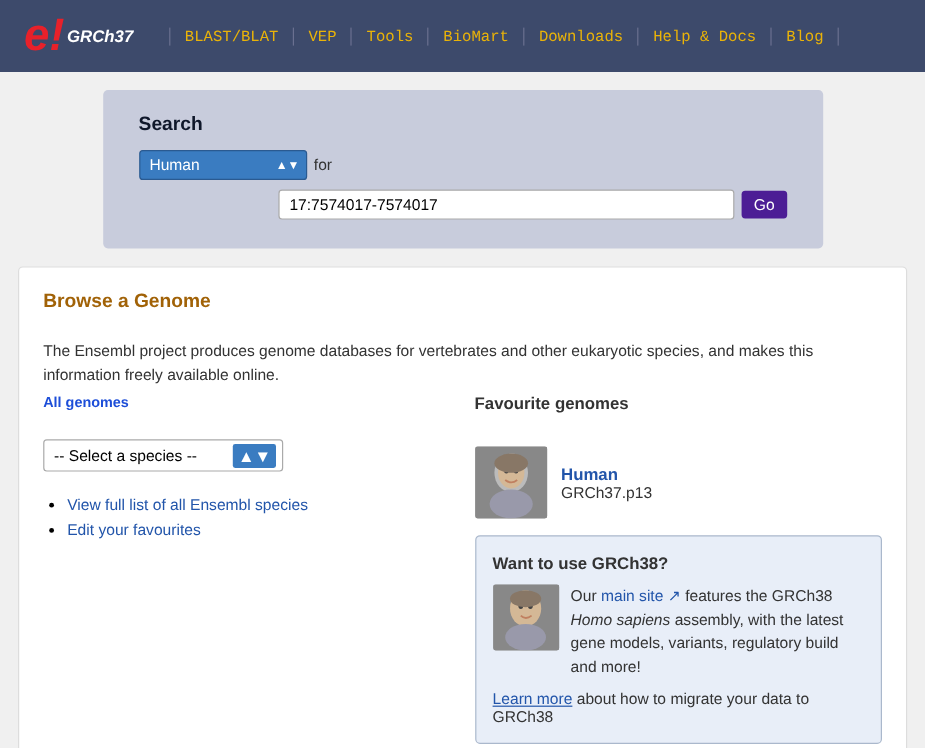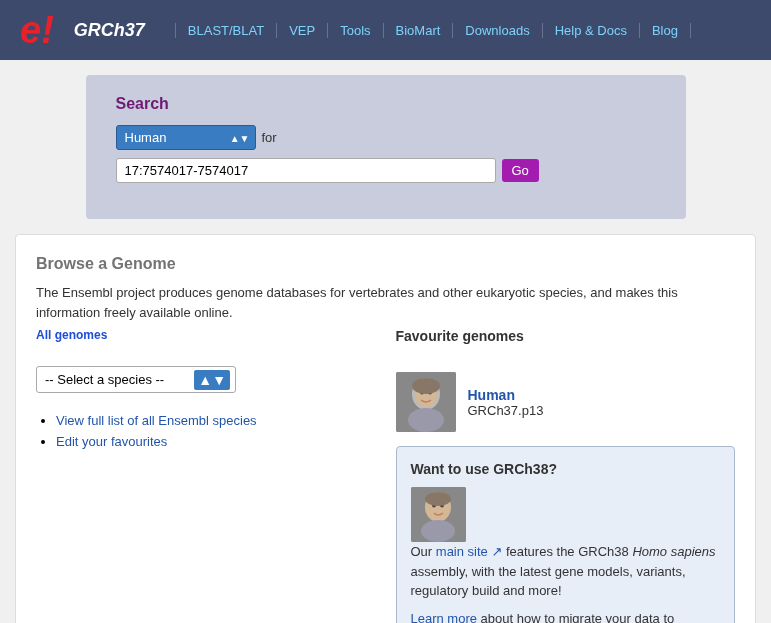--- a/index.html
+++ b/index.html
@@ -25,59 +25,60 @@
       font-style: italic;
       line-height: 1;
     }
     #logo-exclaim {
       font-size: 38px;
       font-weight: bold;
       color: #e8212a;
       font-style: italic;
     }
     #logo-text {
-      font-size: 18px;
+      font-size: 14px;
       font-weight: bold;
       color: #ffffff;
       font-style: italic;
-      margin-left: 20px;
+      margin-left: 2px;
     }
     #nav {
       display: flex;
       align-items: center;
       gap: 0;
     }
     .nav-item {
-      color: #7dd3fc;
+      color: #eab308;
       font-size: 13px;
       text-decoration: none;
       padding: 0 12px;
       cursor: pointer;
       border-right: 1px solid #6a7090;
       white-space: nowrap;
+      font-family: Liberation Mono, monospace;
     }
     .nav-item:first-child { border-left: 1px solid #6a7090; }
 
     
     #main {
       padding: 15px;
     }
 
     
     #search-box {
       background: #c8ccdc;
       border-radius: 4px;
       padding: 20px 30px 20px 30px;
       margin: 0 auto 15px auto;
       max-width: 600px;
     }
     #search-title {
       font-size: 16px;
       font-weight: bold;
-      color: #701a75;
+      color: #0f172a;
       margin-bottom: 12px;
     }
     #search-row {
       display: flex;
       align-items: center;
       gap: 6px;
       margin-bottom: 8px;
     }
     #species-select-wrapper {
       position: relative;
@@ -105,32 +106,33 @@
       pointer-events: none;
     }
     #for-label {
       color: #333;
       font-size: 13px;
     }
     #query-row {
       display: flex;
       align-items: center;
       gap: 6px;
-      margin-bottom: 16px;
+      margin-bottom: 4px;
+      justify-content: flex-end;
     }
     #query-input {
       border: 1px solid #aaa;
       border-radius: 3px;
       padding: 4px 8px;
       font-size: 13px;
       width: 380px;
       background: white;
     }
     #go-button {
-      background: #a21caf;
+      background: #4c1d95;
       color: white;
       border: none;
       border-radius: 3px;
       padding: 4px 10px;
       font-size: 13px;
       cursor: pointer;
     }
     #search-example {
       font-size: 12px;
       color: #444;
@@ -144,22 +146,22 @@
     
     #browse-section {
       background: white;
       border: 1px solid #dddddd;
       border-radius: 4px;
       padding: 20px;
     }
     #browse-title {
       font-size: 16px;
       font-weight: bold;
-      color: #737373;
-      margin-bottom: 10px;
+      color: #a16207;
+      margin-bottom: 22px;
     }
     #browse-desc {
       color: #333;
       font-size: 13px;
       margin-bottom: 6px;
       line-height: 1.5;
     }
     #browse-columns {
       display: flex;
       gap: 20px;
@@ -266,22 +268,22 @@
       padding: 14px;
     }
     #grch38-title {
       font-size: 14px;
       font-weight: bold;
       color: #333;
       margin-bottom: 10px;
     }
     #grch38-content {
       display: flex;
+      gap: 10px;
       align-items: flex-start;
-      flex-direction: column;
     }
     #grch38-thumb {
       width: 55px;
       height: 55px;
       background: #888;
       border-radius: 2px;
       flex-shrink: 0;
       overflow: hidden;
     }
     #grch38-text {

